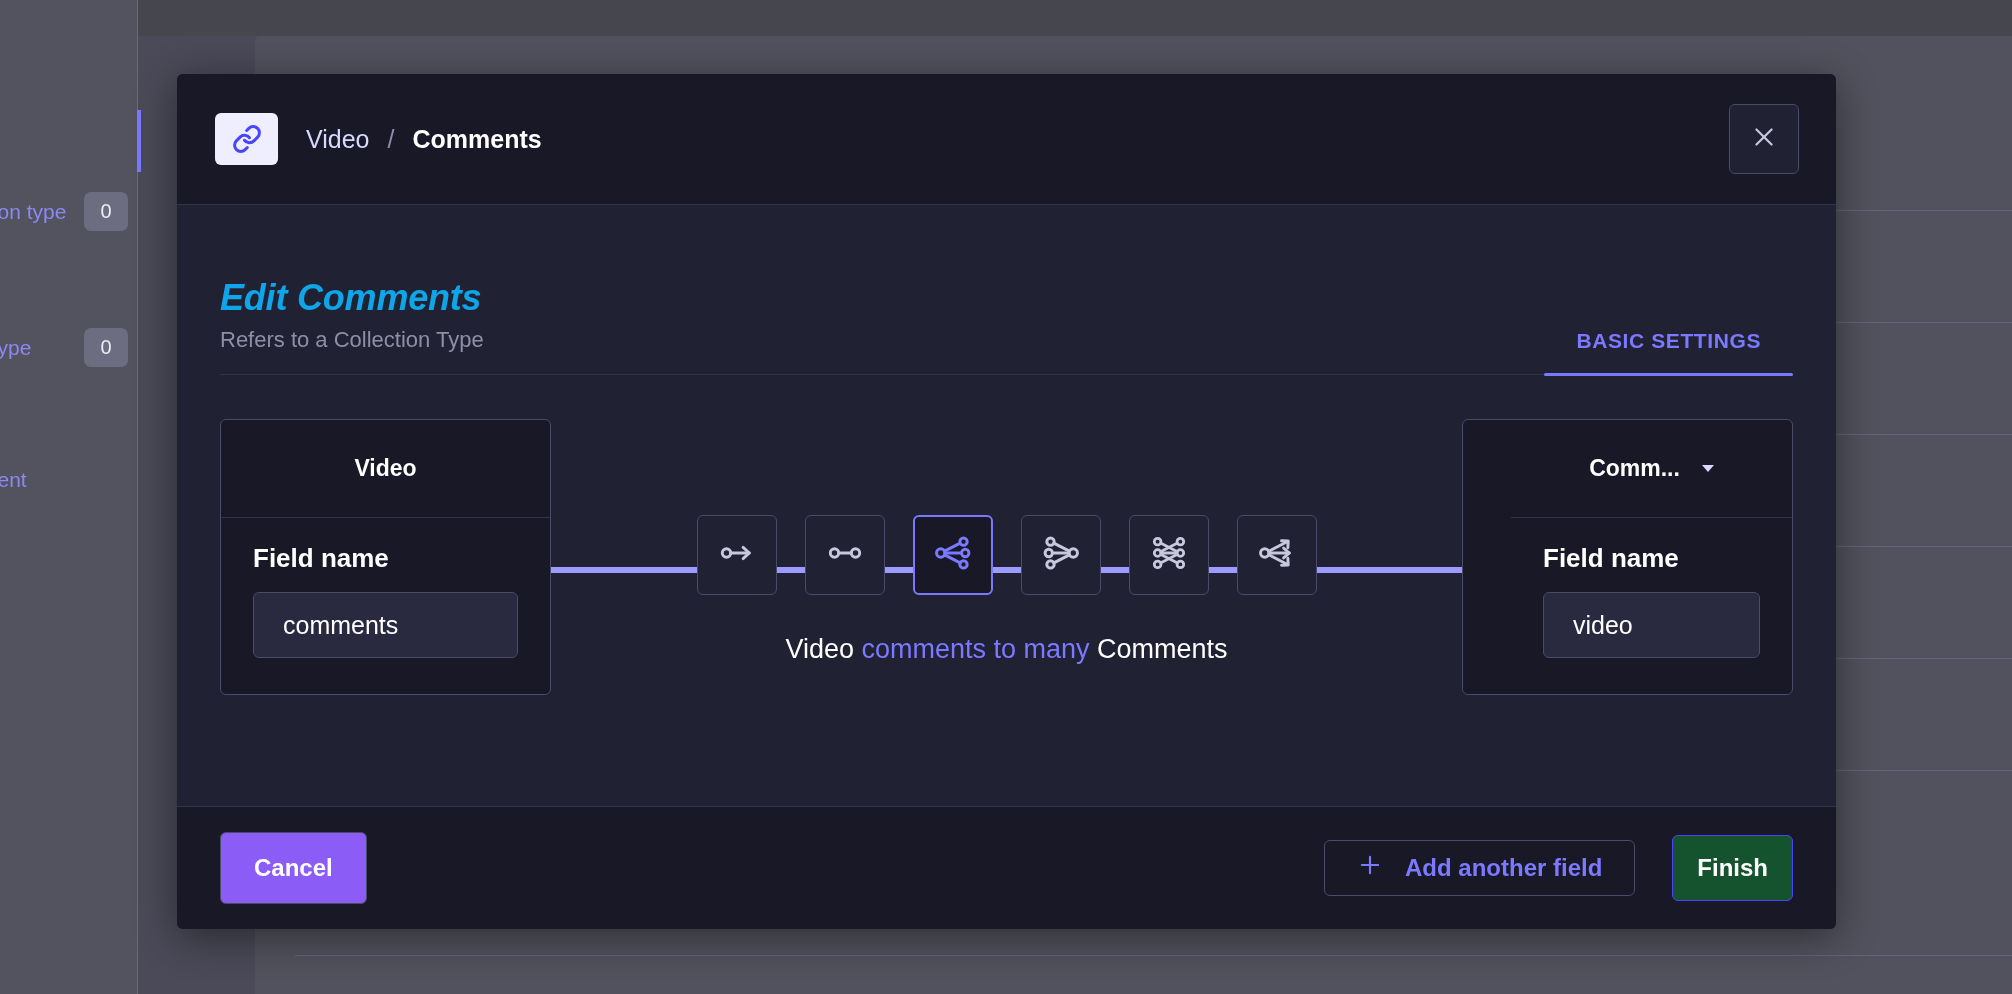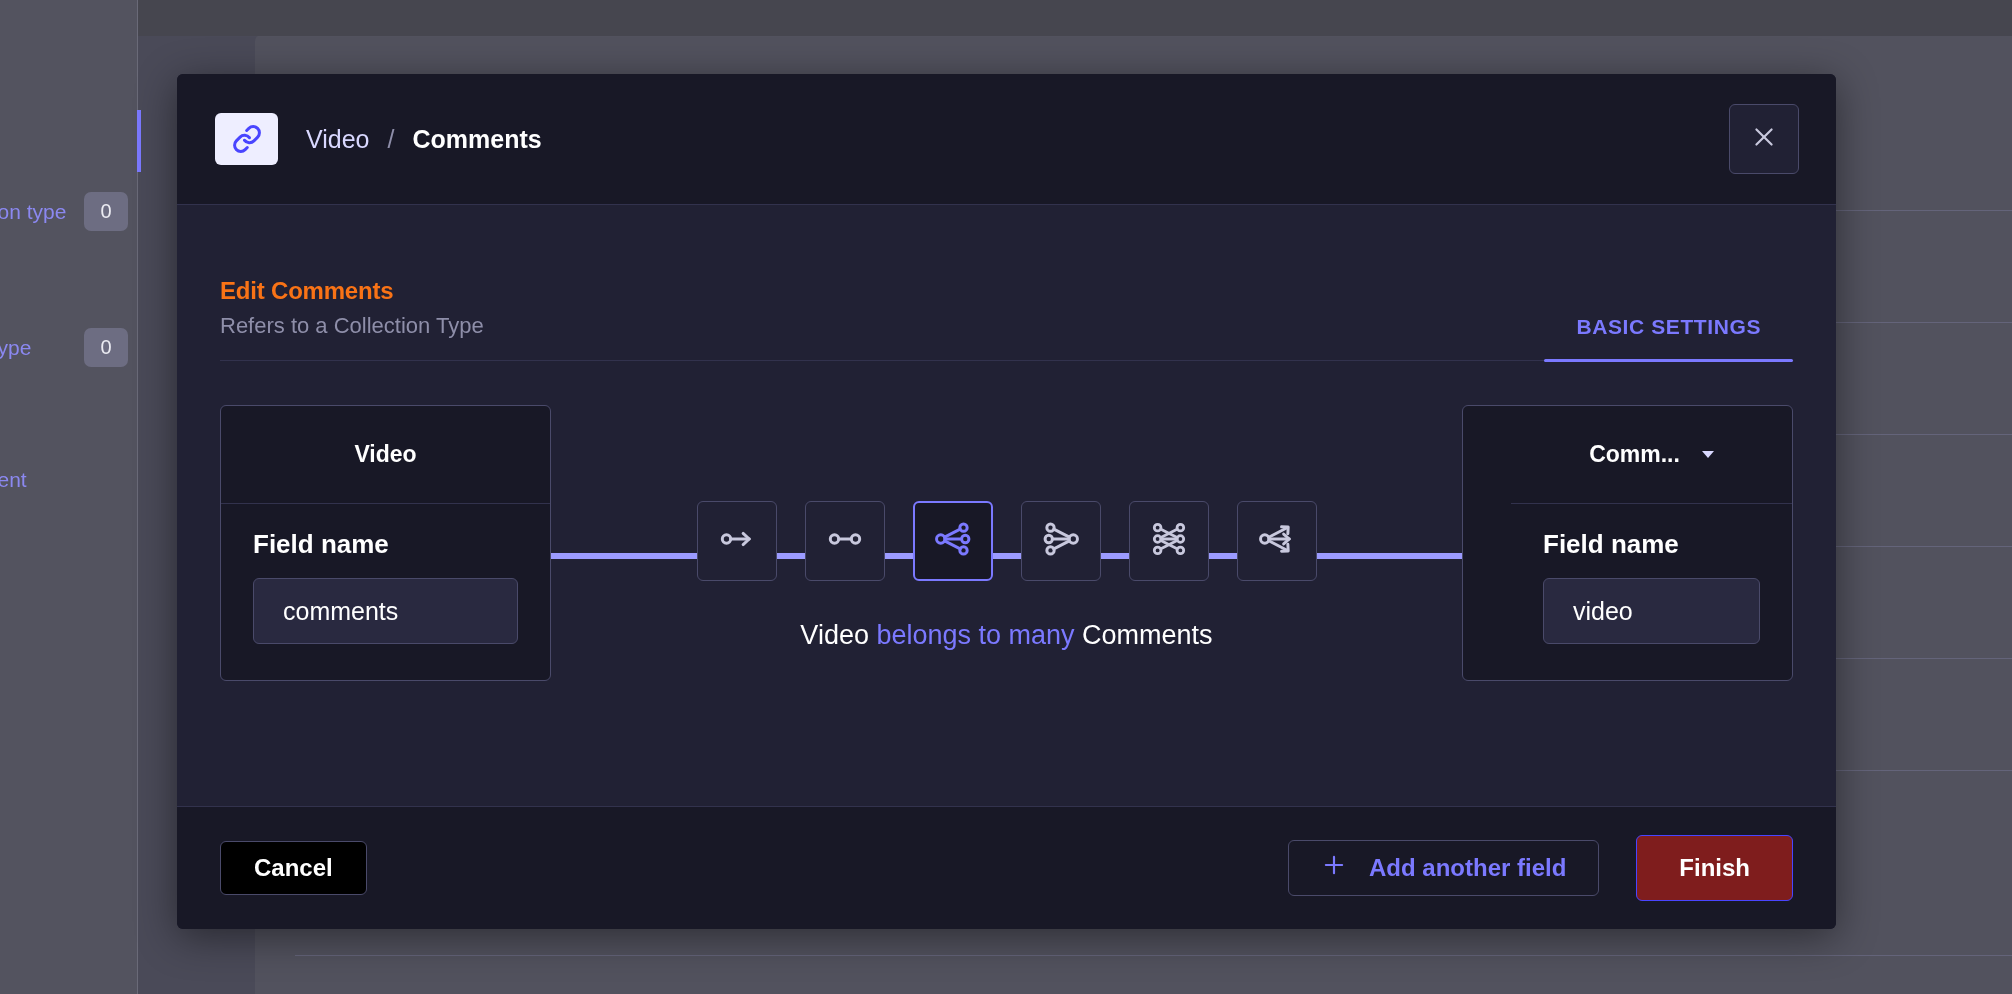--- a/index.html
+++ b/index.html
@@ -162,24 +162,25 @@
 
   #body-top {
     display: flex;
     align-items: flex-end;
     justify-content: space-between;
     padding-top: 72px;
     border-bottom: 1px solid #32324d;
   }
 
   #edit-title {
-    color: #f97316;
-    font-size: 24px;
+    color: #0ea5e9;
+    font-size: 36px;
     font-weight: 700;
     letter-spacing: -0.2px;
+    font-style: italic;
   }
   #edit-subtitle {
     color: #8e8ea9;
     font-size: 22px;
     margin-top: 8px;
     margin-bottom: 21px;
   }
 
   #tabs {
     display: flex;
@@ -325,23 +326,23 @@
     cursor: pointer;
     border-radius: 6px;
     font-weight: 700;
     display: inline-flex;
     align-items: center;
     justify-content: center;
     white-space: nowrap;
   }
 
   #cancel-button {
-    height: 54px;
+    height: 72px;
     padding: 0 33px;
-    background: #000000;
+    background: #8b5cf6;
     border: 1px solid #4a4a6a;
     color: #ffffff;
     font-size: 24px;
   }
 
   #footer-right {
     margin-left: auto;
     display: flex;
     align-items: center;
     gap: 37px;
@@ -352,22 +353,22 @@
     padding: 0 32px;
     background: #181826;
     border: 1px solid #4a4a6a;
     color: #7b79ff;
     font-size: 24px;
     gap: 22px;
   }
 
   #finish-button {
     height: 66px;
-    padding: 0 42px;
-    background: #7f1d1d;
+    padding: 0 24px;
+    background: #14532d;
     border: 1px solid #4945ff;
     color: #ffffff;
     font-size: 24px;
   }
 
   .caret {
     width: 0; height: 0;
     border-left: 6px solid transparent;
     border-right: 6px solid transparent;
     border-top: 7px solid #d9d8ff;
@@ -548,21 +549,21 @@
               <polyline points="15.8,9.2 19,12 15.8,14.8"></polyline>
               <line x1="7.3" y1="13.0" x2="18.0" y2="18.6"></line>
               <polyline points="18.2,15.0 18.4,18.8 14.6,19.0"></polyline>
             </svg>
           </span>
         </div>
       </div>
 
       <div id="relation-sentence">
         <span>Video</span>
-        <span class="rel-mid">belongs to many</span>
+        <span class="rel-mid">comments to many</span>
         <span>Comments</span>
       </div>
 
     </div>
   </div>
 
   <div id="modal-footer">
     <button class="btn" id="cancel-button">Cancel</button>
 
     <div id="footer-right">

